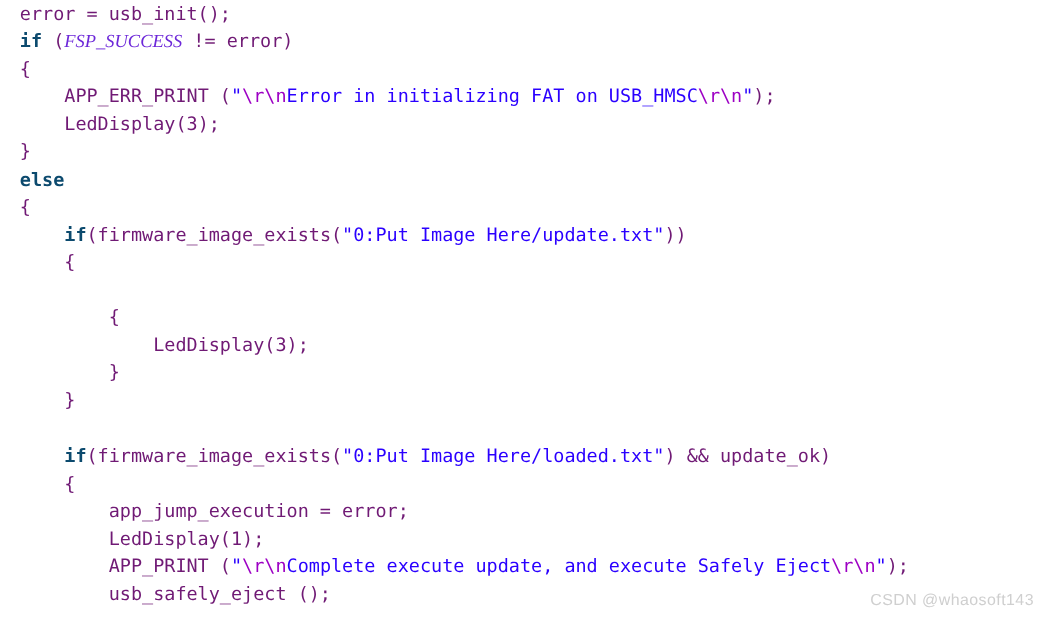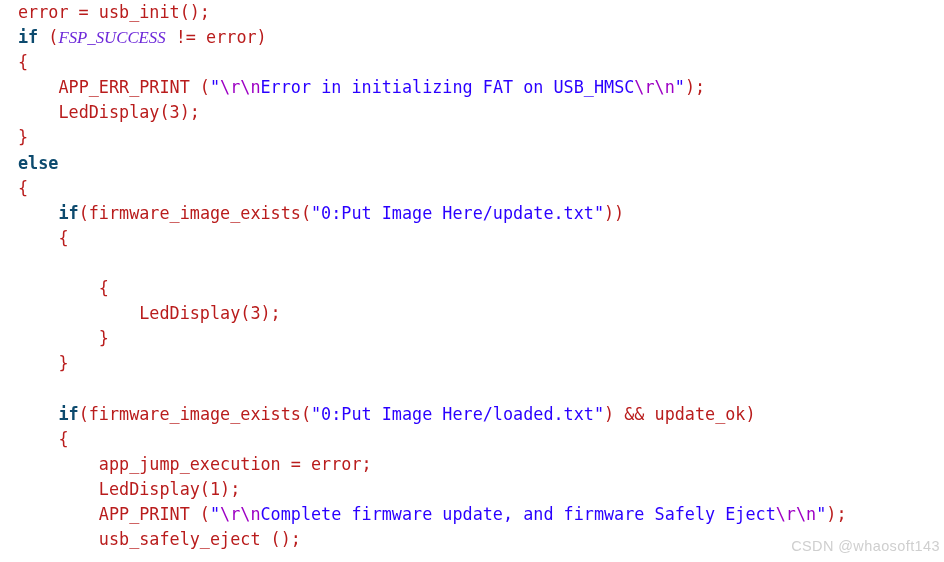--- a/index.html
+++ b/index.html
@@ -24,21 +24,21 @@
     height: 25.1px;
     line-height: 25.1px;
     font-size: 16.8px;
     font-family: "DejaVu Sans Mono", "Liberation Mono", monospace;
     white-space: pre;
     color: #000000;
     padding-left: 18px;
     letter-spacing: 0px;
   }
   .tok { white-space: pre; }
-  .t-plain   { color: #b91c1c; }
+  .t-plain   { color: #701a75; }
   .t-keyword { color: #0c4a6e; font-weight: bold; }
   .t-macro   { color: #6d28d9; font-style: italic; font-family: Liberation Serif, serif; }
   .t-string  { color: #2a00ff; }
   .t-escape  { color: #9d00c4; }
   #watermark {
     position: absolute;
     right: 4px;
     bottom: 8px;
     font-family: "Liberation Sans", sans-serif;
     font-size: 14.5px;
@@ -66,17 +66,17 @@
       <div class="code-line"><span class="tok t-plain">        </span></div>
       <div class="code-line"><span class="tok t-plain">        </span><span class="tok t-plain">{</span></div>
       <div class="code-line"><span class="tok t-plain">            </span><span class="tok t-plain">LedDisplay(3);</span></div>
       <div class="code-line"><span class="tok t-plain">        </span><span class="tok t-plain">}</span></div>
       <div class="code-line"><span class="tok t-plain">    </span><span class="tok t-plain">}</span></div>
       <div class="code-line">&nbsp;</div>
       <div class="code-line"><span class="tok t-plain">    </span><span class="tok t-keyword">if</span><span class="tok t-plain">(firmware_image_exists(</span><span class="tok t-string">"0:Put Image Here/loaded.txt"</span><span class="tok t-plain">) &amp;&amp; update_ok)</span></div>
       <div class="code-line"><span class="tok t-plain">    </span><span class="tok t-plain">{</span></div>
       <div class="code-line"><span class="tok t-plain">        </span><span class="tok t-plain">app_jump_execution = error;</span></div>
       <div class="code-line"><span class="tok t-plain">        </span><span class="tok t-plain">LedDisplay(1);</span></div>
-      <div class="code-line"><span class="tok t-plain">        </span><span class="tok t-plain">APP_PRINT (</span><span class="tok t-string">"</span><span class="tok t-escape">\r\n</span><span class="tok t-string">Complete firmware update, and firmware Safely Eject</span><span class="tok t-escape">\r\n</span><span class="tok t-string">"</span><span class="tok t-plain">);</span></div>
+      <div class="code-line"><span class="tok t-plain">        </span><span class="tok t-plain">APP_PRINT (</span><span class="tok t-string">"</span><span class="tok t-escape">\r\n</span><span class="tok t-string">Complete execute update, and execute Safely Eject</span><span class="tok t-escape">\r\n</span><span class="tok t-string">"</span><span class="tok t-plain">);</span></div>
       <div class="code-line"><span class="tok t-plain">        </span><span class="tok t-plain">usb_safely_eject ();</span></div>
     </div>
   <div id="watermark">CSDN @whaosoft143</div>
 </div>
 
 </body></html>

